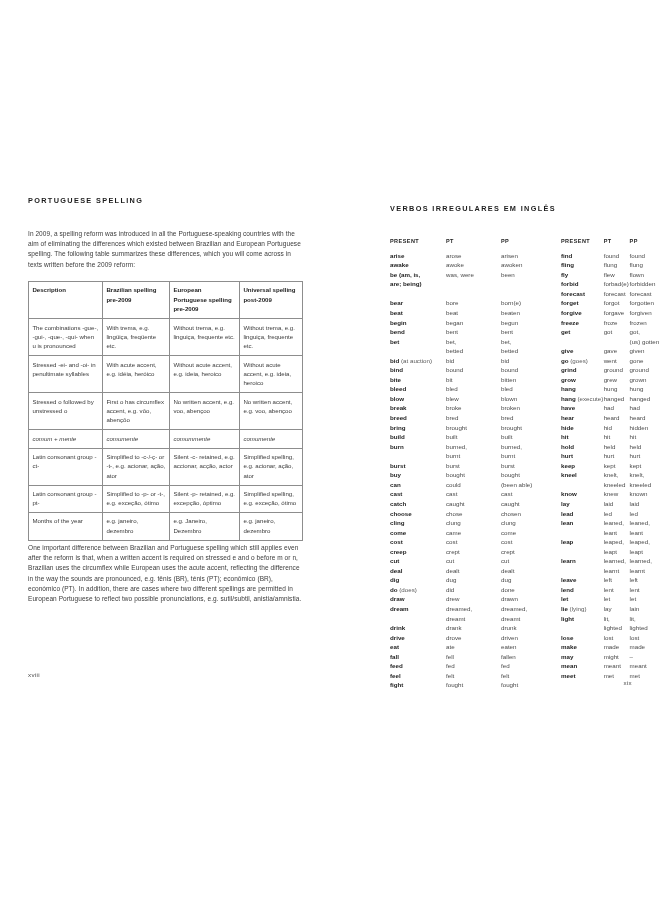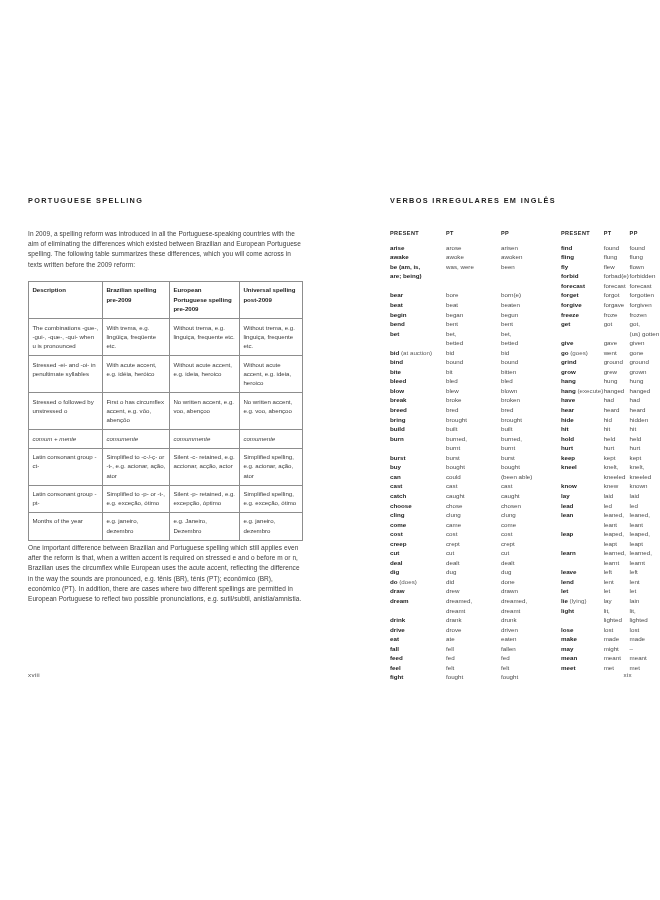--- a/index.html
+++ b/index.html
@@ -21,21 +21,21 @@
     top: 0;
     width: 660px;
     height: 900px;
   }
   .page {
     position: absolute;
     top: 0;
     height: 760px;
   }
   .page-left  { left: 0;   width: 330px; }
-  .page-right { left: 330px; width: 330px; }
+  .page-right { left: 330px; width: 330px; margin-top: 8px; }
 
   .section-title {
     position: absolute;
     font-size: 7.3px;
     font-weight: bold;
     letter-spacing: 1.35px;
     color: #1d1d1d;
     text-transform: uppercase;
   }
   .intro-para {

